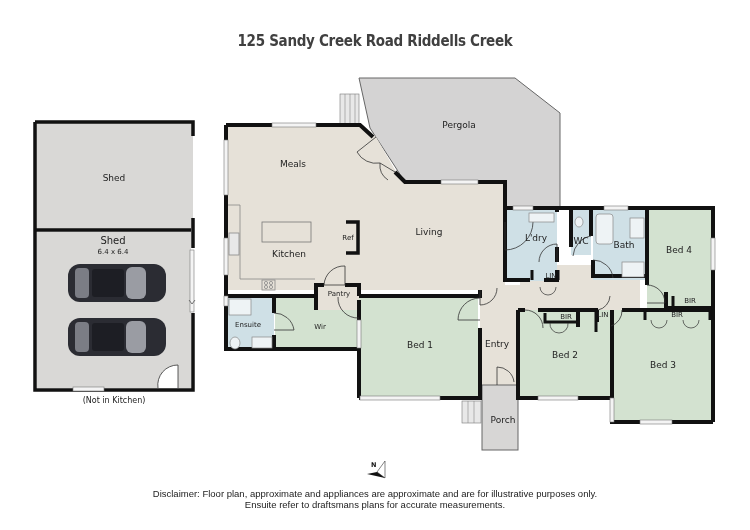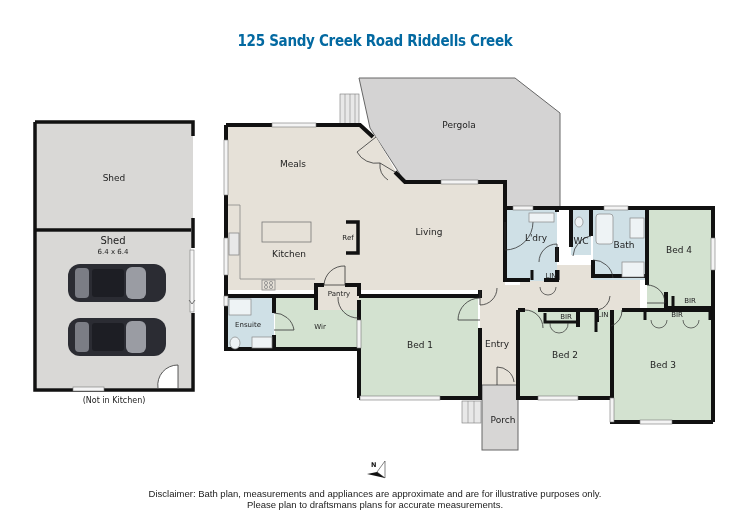--- a/index.html
+++ b/index.html
@@ -1,17 +1,17 @@
 <!DOCTYPE html>
 <html><head>
 <meta charset="utf-8">
 <style>
   html,body{margin:0;padding:0;background:#ffffff;}
   body{width:750px;height:530px;position:relative;overflow:hidden;font-family:"DejaVu Sans","Liberation Sans",sans-serif;}
-  .title{position:absolute;left:0;width:750px;top:32px;text-align:center;font-size:15px;font-weight:bold;color:#0369a1;font-family:"DejaVu Sans Condensed","DejaVu Sans",sans-serif;letter-spacing:-0.3px;}
+  .title{position:absolute;left:0;width:750px;top:32px;text-align:center;font-size:15px;font-weight:bold;color:#404040;font-family:"DejaVu Sans Condensed","DejaVu Sans",sans-serif;letter-spacing:-0.3px;}
   svg{position:absolute;left:0;top:0;}
   .lbl{font-family:"DejaVu Sans",sans-serif;font-size:9px;fill:#222;text-anchor:middle;dominant-baseline:middle;}
   .lbl-s{font-family:"DejaVu Sans",sans-serif;font-size:7px;fill:#222;text-anchor:middle;dominant-baseline:middle;}
   .disc{position:absolute;left:0;width:750px;text-align:center;font-family:"Liberation Sans",sans-serif;font-size:9.5px;color:#222;line-height:11px;}
   .nip{position:absolute;left:34px;width:160px;top:396px;text-align:center;font-size:8px;color:#222;font-family:"DejaVu Sans",sans-serif;}
 </style>
 </head>
 <body>
 
 <div class="title">125 Sandy Creek Road Riddells Creek</div>
@@ -210,14 +210,14 @@
   <text class="lbl-s" x="690" y="301">BIR</text>
 
   <g>
     <polygon points="377,472 385,461 385,478" fill="#fff" stroke="#333" stroke-width="0.6"></polygon>
     <polygon points="367,474 385,478 377,472" fill="#111"></polygon>
     <text x="371" y="467" style="font-family:'DejaVu Sans',sans-serif;font-size:6.5px;font-weight:bold" fill="#111">N</text>
   </g>
 </svg>
 
 <div class="nip">(Not in Kitchen)</div>
-<div class="disc" style="top:488px">Disclaimer: Bath plan, measurements and appliances are approximate and are for illustrative purposes only.</div>
-<div class="disc" style="top:499px">Please plan to draftsmans plans for accurate measurements.</div>
+<div class="disc" style="top:488px">Disclaimer: Floor plan, approximate and appliances are approximate and are for illustrative purposes only.</div>
+<div class="disc" style="top:499px">Ensuite refer to draftsmans plans for accurate measurements.</div>
 
 </body></html>

